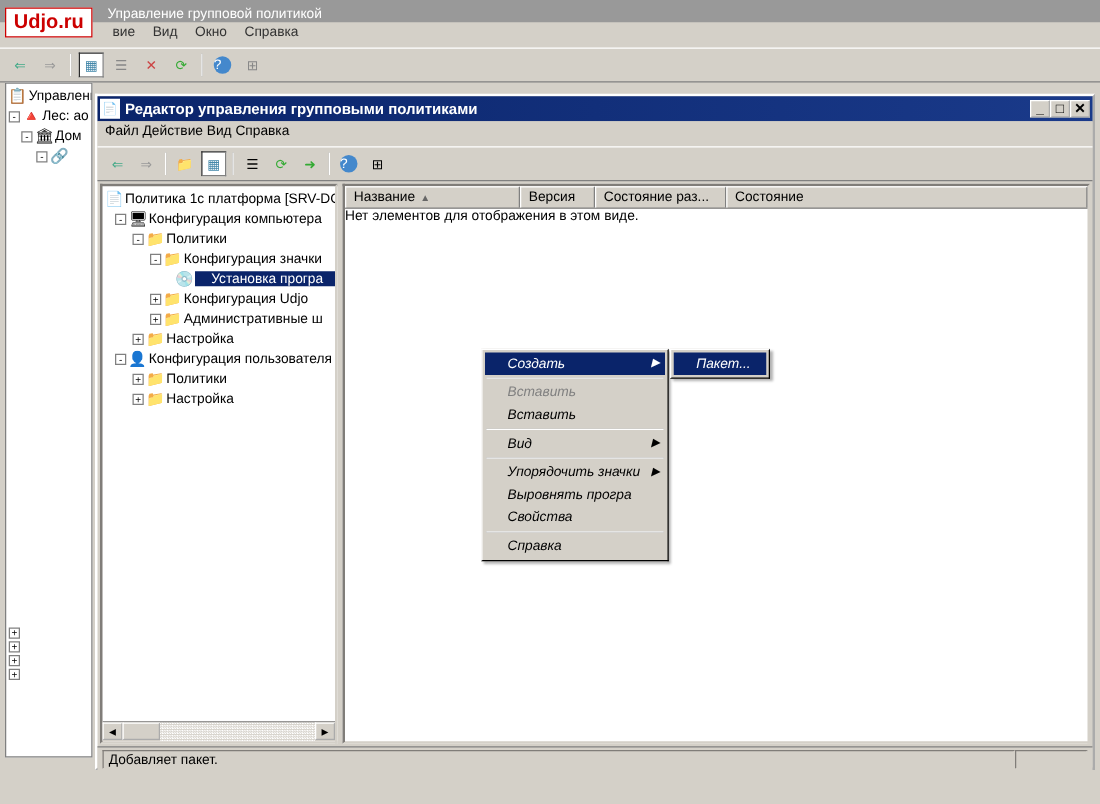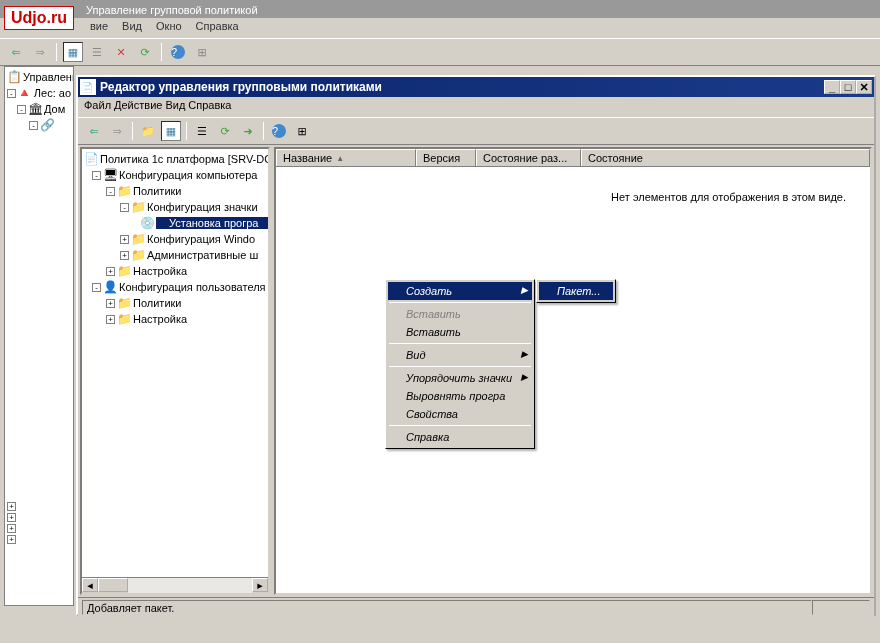--- a/index.html
+++ b/index.html
@@ -32,21 +32,21 @@
   
   .inner-body { display: flex; height: 452px; }
   .inner-tree { width: 190px; background: #fff; border: 2px inset #d4d0c8; margin: 2px; overflow: hidden; position: relative; }
   .inner-tree-content { padding: 2px; }
   .itree-row { white-space: nowrap; padding: 0; display: flex; align-items: center; gap: 2px; height: 16px; }
   .selected { background: #0a246a; color: #fff; }
   
   .inner-list { flex: 1; background: #fff; border: 2px inset #d4d0c8; margin: 2px; position: relative; }
   .list-header { display: flex; background: #d4d0c8; height: 18px; border-bottom: 1px solid #808080; }
   .list-col { border-right: 1px solid #808080; border-top: 1px solid #fff; border-left: 1px solid #fff; padding: 2px 6px; font-size: 11px; display: flex; align-items: center; gap: 4px; }
-  .list-empty { text-align: right; padding: 24px; color: #000; }
+  .list-empty { text-align: left; padding: 0; color: #000; }
   
   .hscroll { position: absolute; bottom: 0; left: 0; right: 0; height: 16px; background: #d4d0c8; border-top: 1px solid #808080; display: flex; }
   .scroll-btn { width: 16px; height: 14px; background: #d4d0c8; border: 1px outset #fff; font-size: 8px; display: flex; align-items: center; justify-content: center; }
   .scroll-track { flex: 1; background: repeating-conic-gradient(#fff 0% 25%, #d4d0c8 0% 50%) 50%/2px 2px; }
   .scroll-thumb { width: 30px; height: 14px; background: #d4d0c8; border: 1px outset #fff; }
   
   .statusbar { height: 20px; background: #d4d0c8; border-top: 1px solid #808080; padding: 2px 4px; display: flex; }
   .status-cell { border: 1px inset #d4d0c8; padding: 1px 4px; flex: 0 0 auto; width: 730px; }
   
   .context-menu { position: absolute; background: #d4d0c8; border: 1px solid #000; border-top-color: #fff; border-left-color: #fff; box-shadow: 2px 2px 2px rgba(0,0,0,0.3); padding: 2px; z-index: 50; }
@@ -215,21 +215,21 @@
             <span class="tree-icon folder-icon">📁</span>
             <span>Конфигурация значки</span>
           </div>
           <div class="itree-row" style="padding-left:56px">
             <span class="tree-icon">💿</span>
             <span class="selected" style="padding:0 13px">Установка програ</span>
           </div>
           <div class="itree-row" style="padding-left:36px">
             <span class="tree-toggle">+</span>
             <span class="tree-icon folder-icon">📁</span>
-            <span>Конфигурация Windo</span>
+            <span>Конфигурация Udjo</span>
           </div>
           <div class="itree-row" style="padding-left:36px">
             <span class="tree-toggle">+</span>
             <span class="tree-icon folder-icon">📁</span>
             <span>Административные ш</span>
           </div>
           <div class="itree-row" style="padding-left:22px">
             <span class="tree-toggle">+</span>
             <span class="tree-icon folder-icon">📁</span>
             <span>Настройка</span>

